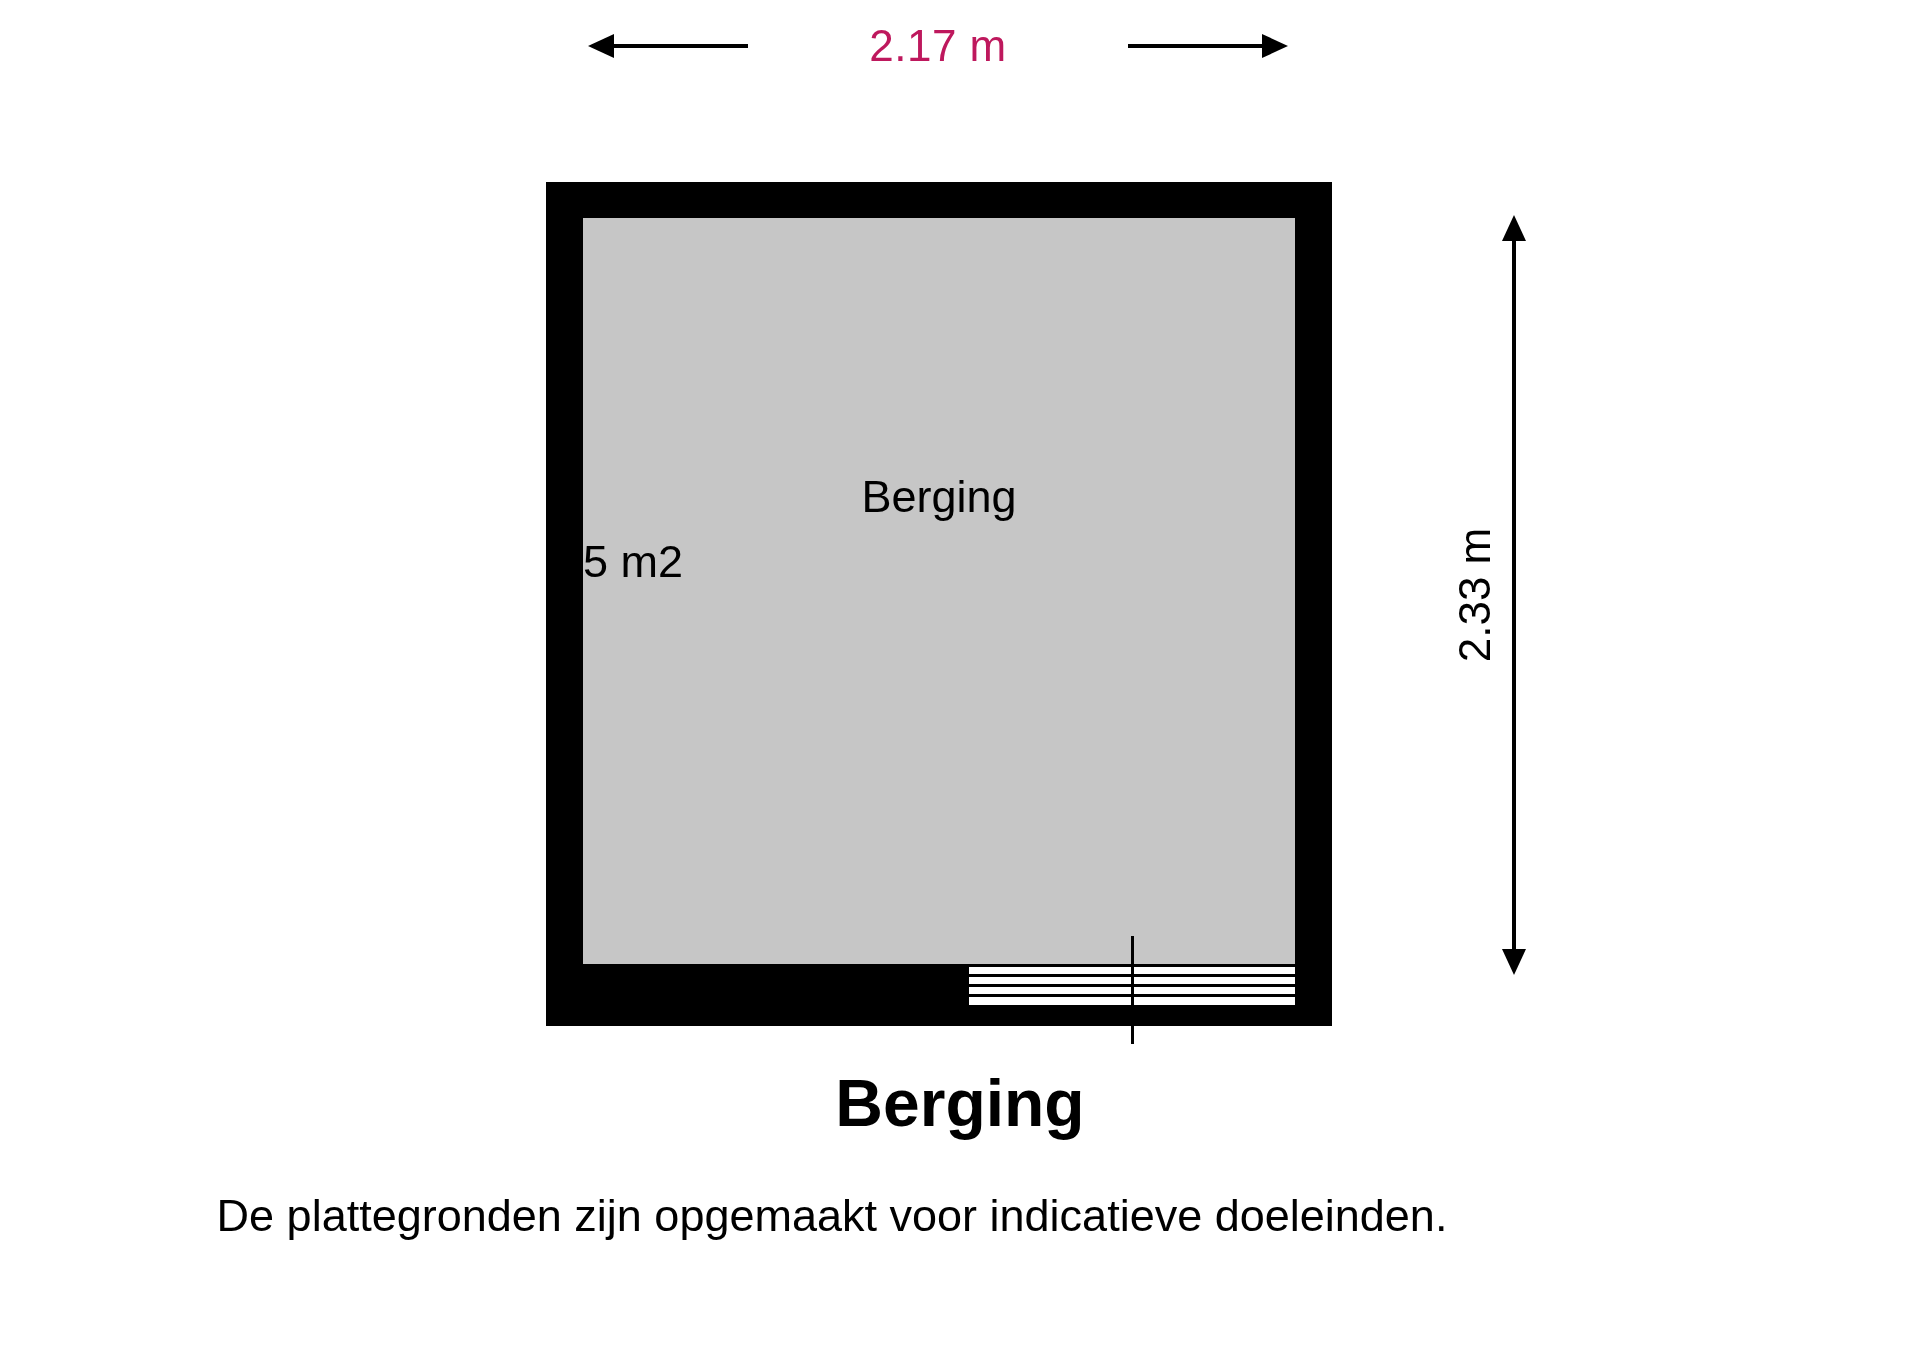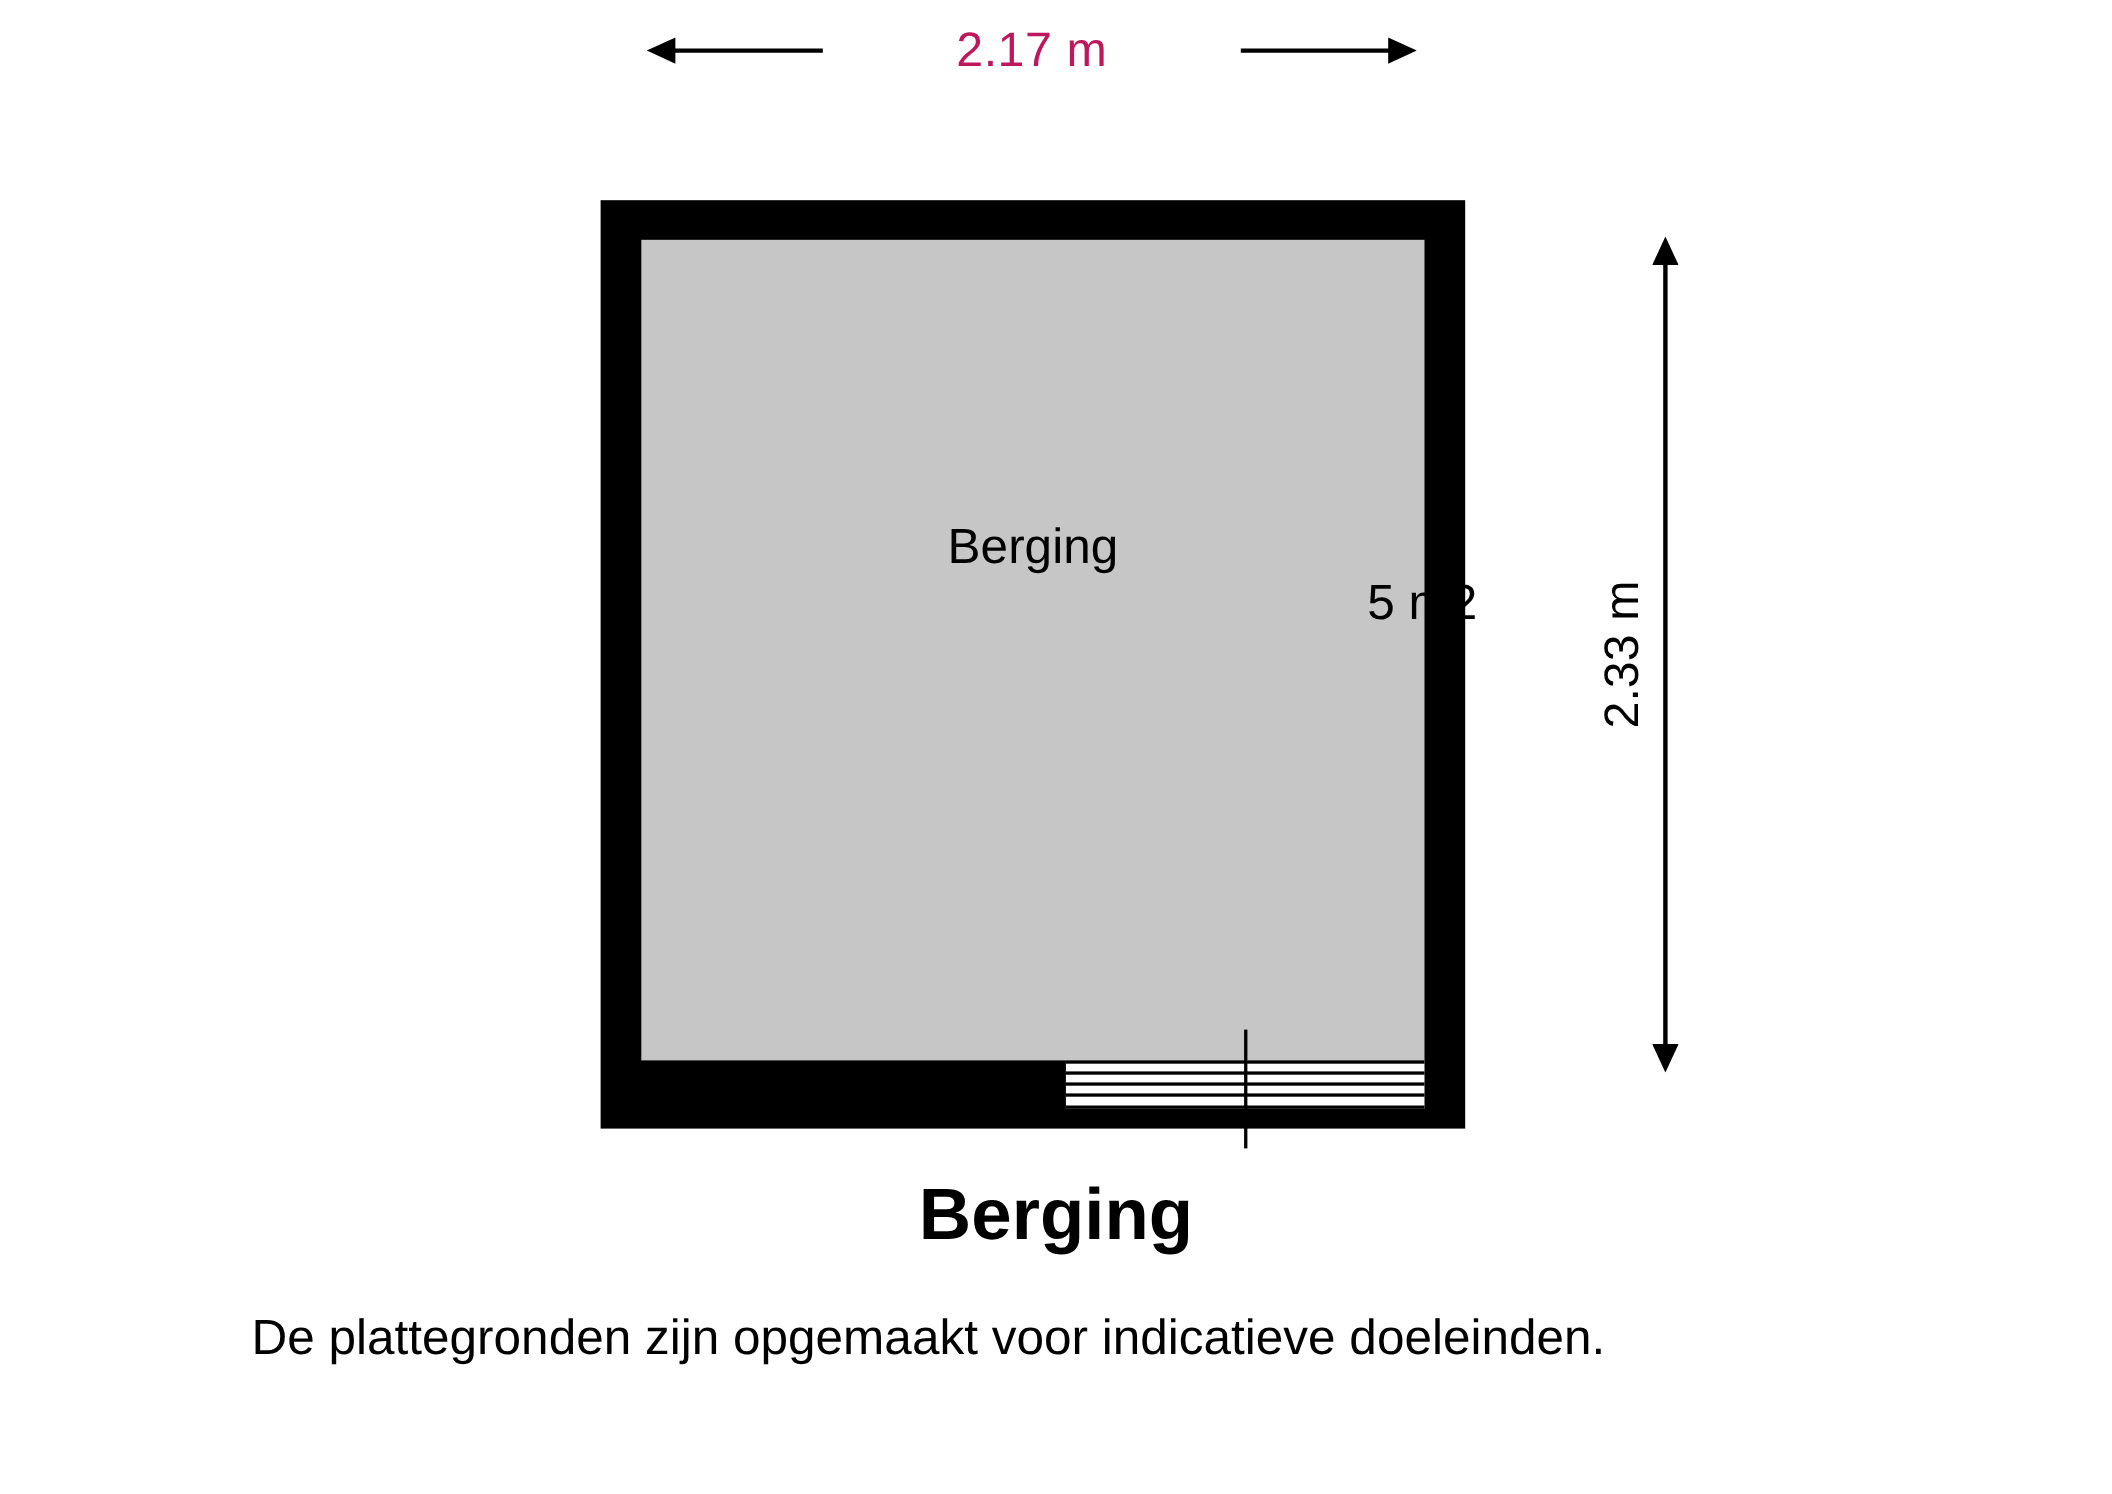--- a/index.html
+++ b/index.html
@@ -105,23 +105,23 @@
     top: 280px;
     width: 712px;
     text-align: center;
     font-size: 45px;
     line-height: 70px;
     color: #000;
   }
   .room-area {
     position: absolute;
     left: 37px;
-    top: 331px;
+    top: 345px;
     width: 760px;
-    text-align: right;
+    text-align: left;
     font-size: 45px;
     line-height: 70px;
     color: #000;
   }
 
   
   .door {
     position: absolute;
     left: 423px;
     top: 782px;
@@ -152,21 +152,21 @@
     top: 1058px;
     width: 1920px;
     text-align: center;
     font-size: 66px;
     font-weight: bold;
     line-height: 90px;
     color: #000;
   }
   .disclaimer {
     position: absolute;
-    left: 12px;
+    left: 0;
     top: 1185px;
     width: 1664px;
     text-align: center;
     font-size: 45px;
     line-height: 62px;
     color: #000;
   }
   .disclaimer span {
     display: block;
   }

